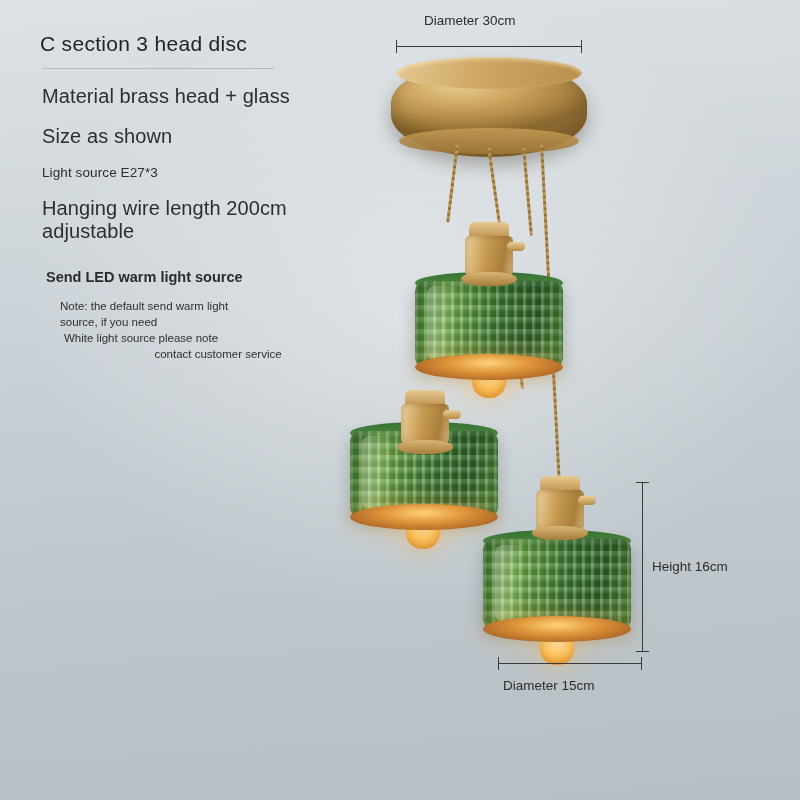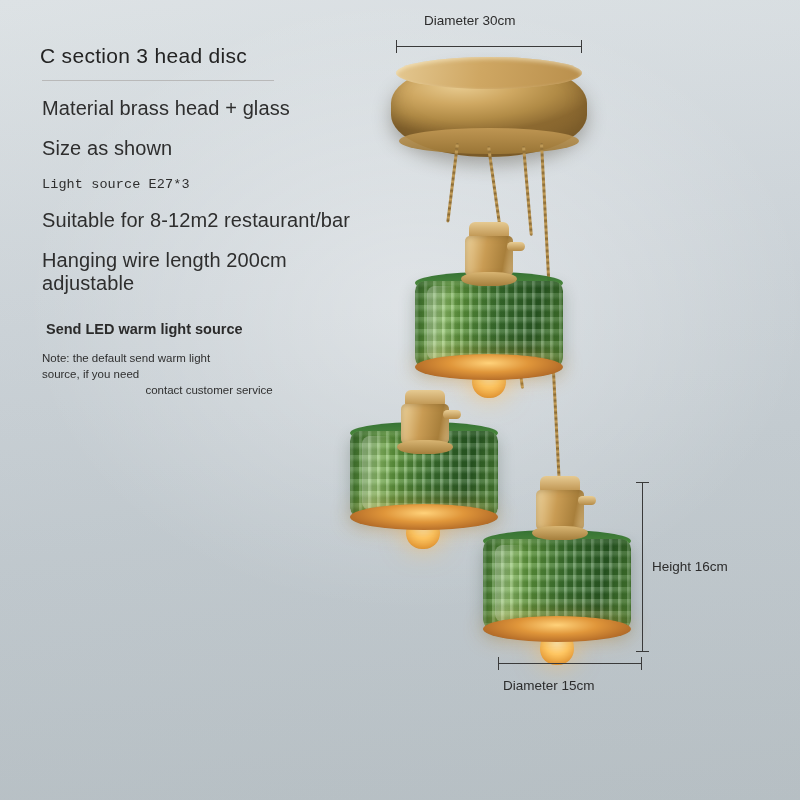--- a/index.html
+++ b/index.html
@@ -22,21 +22,21 @@
     left: 0; top: 0; right: 0; bottom: 0;
     background: radial-gradient(ellipse 70% 55% at 52% 38%, rgba(255,255,255,0.38), rgba(255,255,255,0) 70%),
                 linear-gradient(to bottom, rgba(255,255,255,0.10), rgba(120,132,140,0.16));
     pointer-events: none;
   }
 
   
   .spec-panel {
     position: absolute;
     left: 40px;
-    top: 44px;
+    top: 32px;
     width: 330px;
     color: #2b2b2b;
     z-index: 6;
   }
   .spec-title {
     font-size: 21px;
     letter-spacing: .3px;
     color: #232323;
     margin-bottom: 12px;
   }
@@ -45,32 +45,32 @@
     height: 1px;
     background: #b9b9b9;
     margin: 0 0 16px 2px;
   }
   .spec-line {
     font-size: 20px;
     color: #2e2e2e;
     margin: 0 0 17px 2px;
     letter-spacing: .1px;
   }
-  .spec-line.small { font-size: 13.5px; font-family: Liberation Mono, monospace; }
+  .spec-line.small { font-size: 13.5px; }
   .spec-led {
     font-size: 14.5px;
     color: #2b2b2b;
     margin: 26px 0 14px 6px;
     font-weight: bold;
   }
   .note {
     font-size: 11.5px;
     line-height: 1.38;
     color: #2f2f2f;
-    margin-left: 2px;
+    margin-left: 20px;
   }
   .note div { white-space: nowrap; }
   .note .n3 { margin-left: 4px; }
   .note .n4 { margin-left: 6px; text-align: center; }
 
   
   .dim-label {
     position: absolute;
     font-size: 13.5px;
     color: #2c2c2c;
@@ -276,28 +276,28 @@
 
 <div id="page">
 
   <div class="spec-panel">
     <div class="spec-title">C section 3 head disc</div>
     <div class="spec-rule"></div>
 
     <div class="spec-line">Material brass head + glass</div>
     <div class="spec-line">Size as shown</div>
     <div class="spec-line small">Light source E27*3</div>
-    <div class="spec-line">Suitable for 8-12m2 restaurant/bar</div>
     <div class="spec-line">Hanging wire length 200cm adjustable</div>
 
     <div class="spec-led">Send LED warm light source</div>
 
     <div class="note">
       <div class="n1">Note: the default send warm light</div>
       <div class="n1">source, if you need</div>
+      <div class="n3">White light source please note</div>
       <div class="n4">contact customer service</div>
     </div>
   </div>
 
   <div class="dim-label dim-top-label">Diameter 30cm</div>
   <div class="dim-h dim-top">
     <span class="tick l"></span>
     <span class="tick r"></span>
   </div>
 

